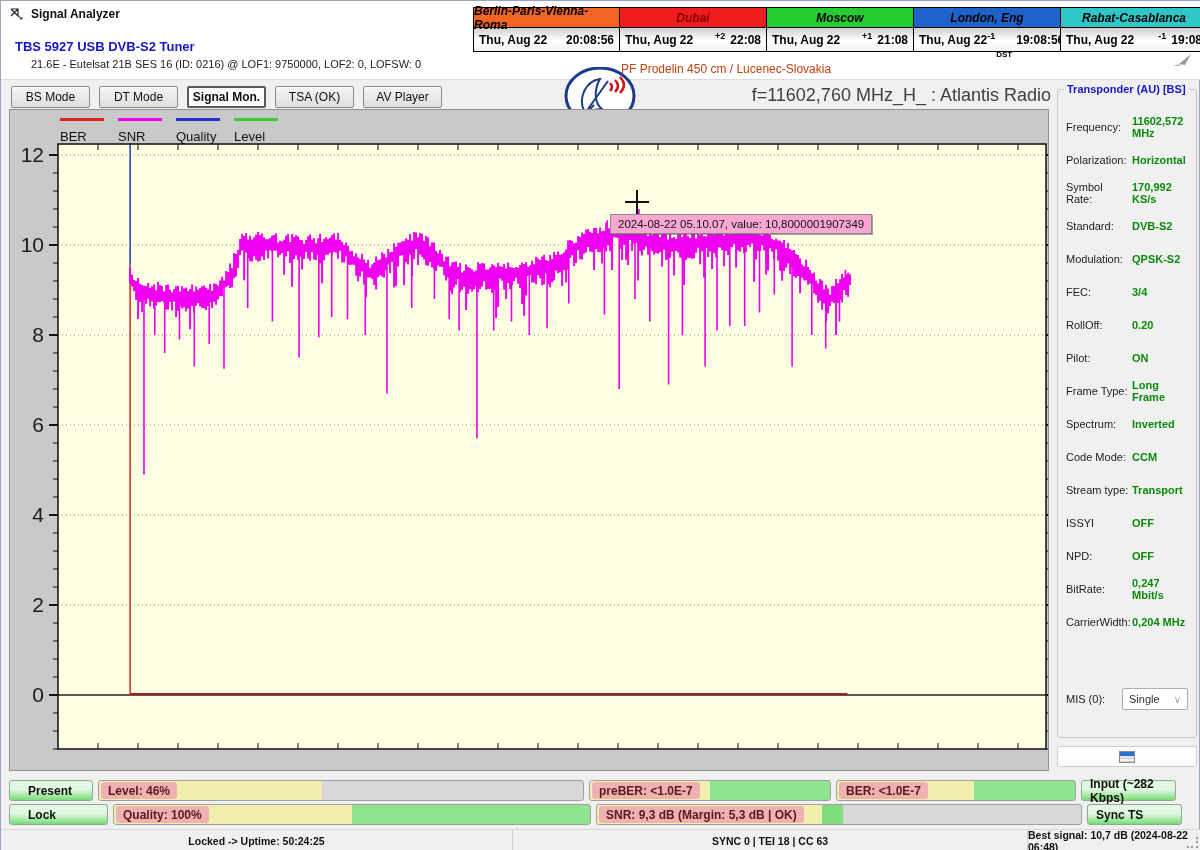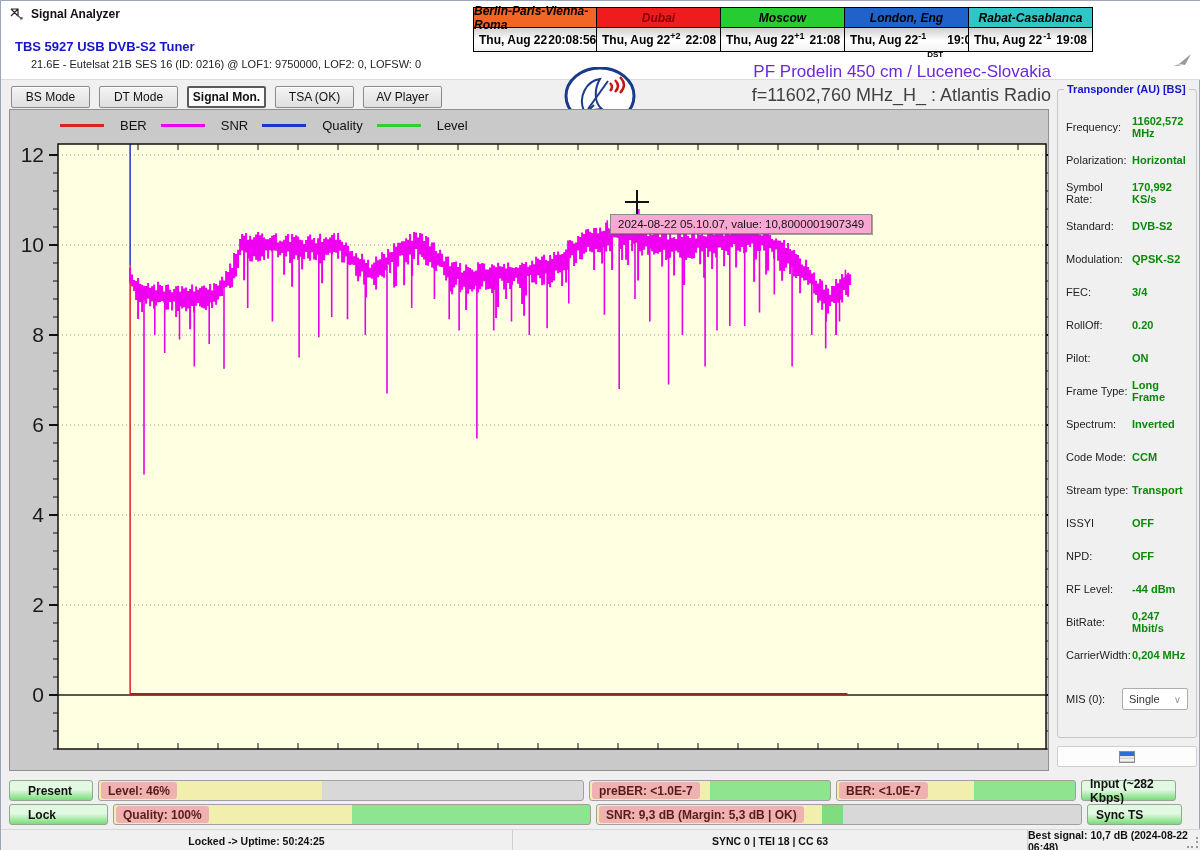--- a/index.html
+++ b/index.html
@@ -9,47 +9,47 @@
 
   
   .top-strip { position:absolute; left:0; top:0; width:1200px; height:79px; background:#ffffff; border-bottom:1px solid #dcdcdc; }
   .titlebar { position:absolute; left:8px; top:5px; display:flex; align-items:flex-end; gap:7px; }
   .titlebar .t { font-size:12px; font-weight:bold; color:#111; }
   .tuner-name { position:absolute; left:14px; top:38px; font-size:13px; font-weight:bold; color:#1616c8; }
   .tuner-info { position:absolute; left:30px; top:57px; font-size:11px; color:#222; }
 
   
   .clocks { position:absolute; left:472px; top:6px; display:flex; }
-  .clock-col { width:124px; border-right:1px solid #000; }
+  .clock-col { width:147px; border-right:1px solid #000; }
   .clock-col:first-child { border-left:1px solid #000; }
   .clock-head { height:21px; border-top:1px solid #000; border-bottom:1px solid #000; display:flex; align-items:center; justify-content:center; font-size:12px; font-weight:bold; font-style:italic; color:#000; }
   .clock-body { height:24px; border-bottom:1px solid #000; background:linear-gradient(#cfcfcf,#ffffff 55%,#f2f2f2); display:flex; align-items:center; padding:0 5px; font-size:12px; font-weight:bold; color:#000; }
   .clock-date { white-space:nowrap; }
   .clock-off { margin-left:auto; font-size:9px; font-weight:bold; position:relative; top:-4px; }
   .clock-note { font-size:8px; font-weight:bold; position:relative; top:15px; margin-left:1px;}
   .clock-time { margin-left:4px; white-space:nowrap; }
   .corner-icon { position:absolute; left:1168px; top:52px; width:24px; height:14px; }
 
   
-  .site-line { position:absolute; left:620px; top:61px; width:430px; text-align:right; font-size:17px; color:#6d28d9; }
+  .site-line { position:absolute; left:620px; top:61px; width:430px; text-align:left; font-size:12px; color:#c2410c; }
   .freq-line { position:absolute; left:620px; top:84px; width:430px; text-align:right; font-size:18px; color:#404040; }
   .uptime-line { position:absolute; left:620px; top:110px; width:340px; text-align:center; font-size:15px; color:#111; }
 
   
   .logo { position:absolute; left:563px; top:66px; width:72px; height:62px; }
 
   
   .tabs { position:absolute; left:10px; top:85px; display:flex; gap:9px; }
   .tab { width:79px; height:22px; font-size:12px; color:#111; background:linear-gradient(#f4f4f4,#dfdfdf); border:1px solid #8a8a8a; border-radius:2px; display:flex; align-items:center; justify-content:center; box-shadow:inset 0 1px 0 #fff; cursor:default; }
   .tab.active { background:#fbfbfb; border:2px solid #5a5a5a; font-weight:bold; box-shadow:none; }
 
   
   .chart { position:absolute; left:8px; top:108px; width:1040px; height:662px; background:#c9c9c9; border:1px solid #909090; }
   .legend { position:absolute; left:50px; top:8px; display:flex; align-items:center; gap:14px; }
-  .legend .item { display:flex; align-items:center; gap:16px; }
+  .legend .item { display:flex; align-items:flex-start; gap:8px;flex-direction:column; }
   .legend .swatch { width:44px; height:3px; }
   .legend .lbl { font-size:13px; color:#111; }
   #chart-svg { position:absolute; left:0; top:0; }
   .tooltip { position:absolute; left:600px; top:104px; height:20px; padding:0 7px; background:#f9a8d4; border:1px solid #8a8a8a; box-shadow:1px 1px 0 rgba(90,90,90,.55); font-size:11.5px; color:#111; display:flex; align-items:center; white-space:nowrap; }
   .crosshair { position:absolute; left:615px; top:80px; width:24px; height:24px; }
   .crosshair::before { content:""; position:absolute; left:11px; top:0; width:2px; height:24px; background:#111; }
   .crosshair::after { content:""; position:absolute; left:0; top:11px; width:24px; height:2px; background:#111; }
 
   
   .sidebar-box { position:absolute; left:1056px; top:88px; width:140px; height:649px; border:1px solid #c6c6c6; border-radius:3px; }
@@ -388,24 +388,20 @@
         </div>
         <div class="tp-row">
           <span class="tp-label">ISSYI</span>
           <span class="tp-value">OFF</span>
         </div>
         <div class="tp-row">
           <span class="tp-label">NPD:</span>
           <span class="tp-value">OFF</span>
         </div>
         <div class="tp-row">
-          <span class="tp-label">RF Level:</span>
-          <span class="tp-value">-44 dBm</span>
-        </div>
-        <div class="tp-row">
           <span class="tp-label">BitRate:</span>
           <span class="tp-value">0,247 Mbit/s</span>
         </div>
         <div class="tp-row">
           <span class="tp-label">CarrierWidth:</span>
           <span class="tp-value">0,204 MHz</span>
         </div>
       </div>
     <div class="mis-row">
       <div class="mis-label">MIS (0):</div>

